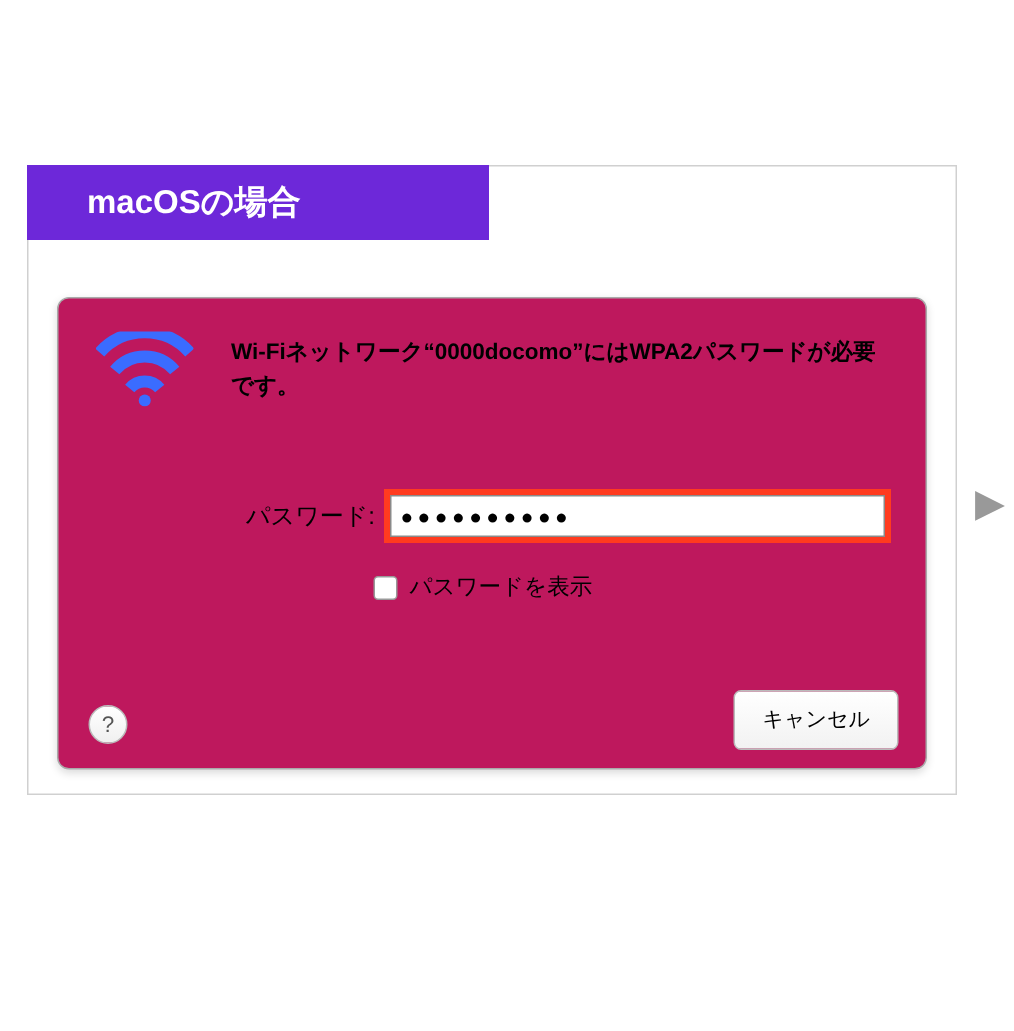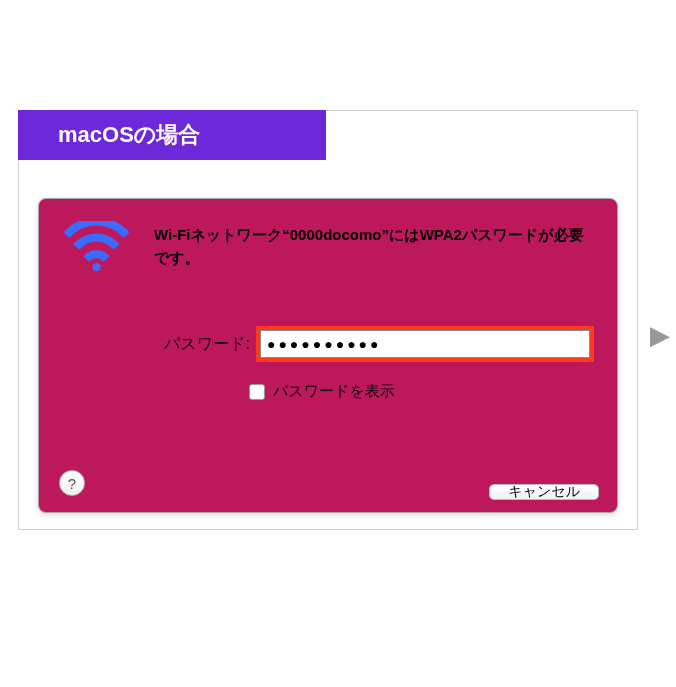--- a/index.html
+++ b/index.html
@@ -133,21 +133,21 @@
     }
     .btn-row {
       position: absolute;
       right: 18px;
       bottom: 12px;
       display: flex;
       align-items: center;
       gap: 10px;
     }
     .btn {
-      height: 16px;
+      height: 40px;
       border-radius: 5px;
       font-size: 14px;
       padding: 0 18px;
       border: 1px solid #bbb;
       cursor: pointer;
       display: flex;
       align-items: center;
       justify-content: center;
     }
     .btn-cancel {

